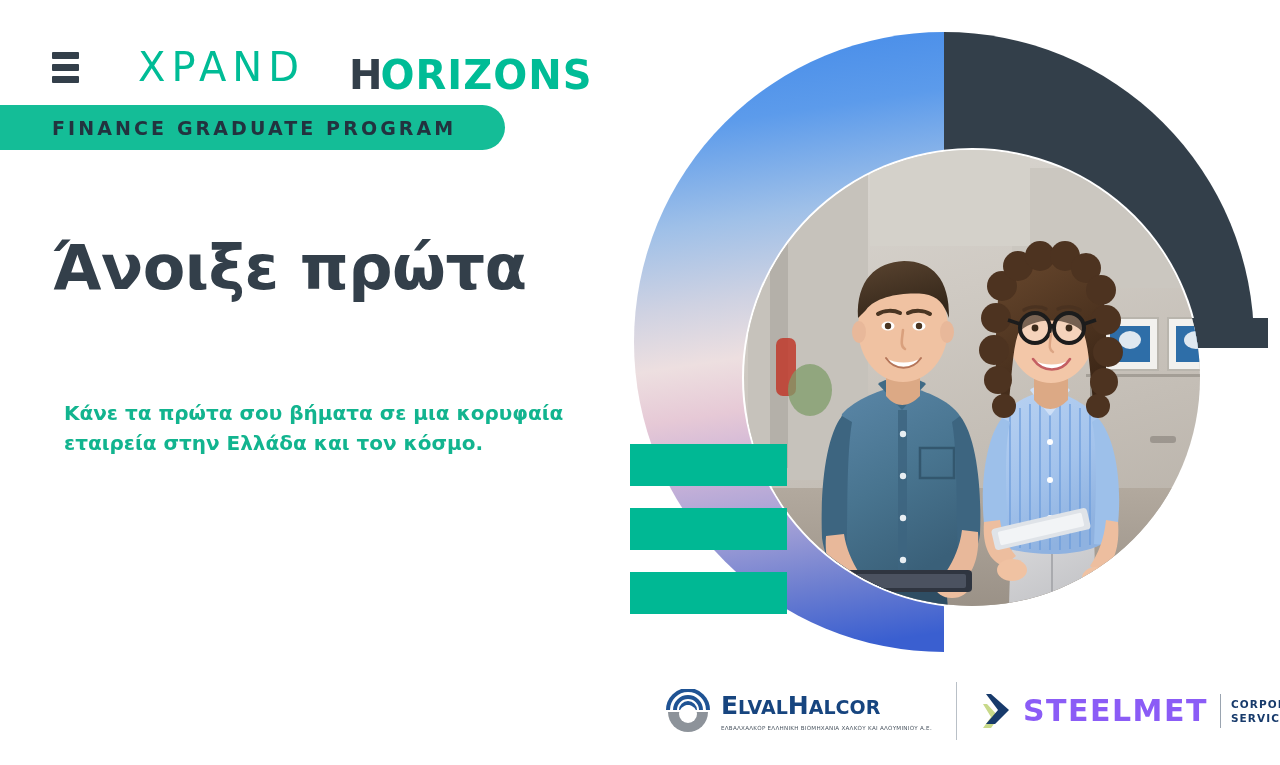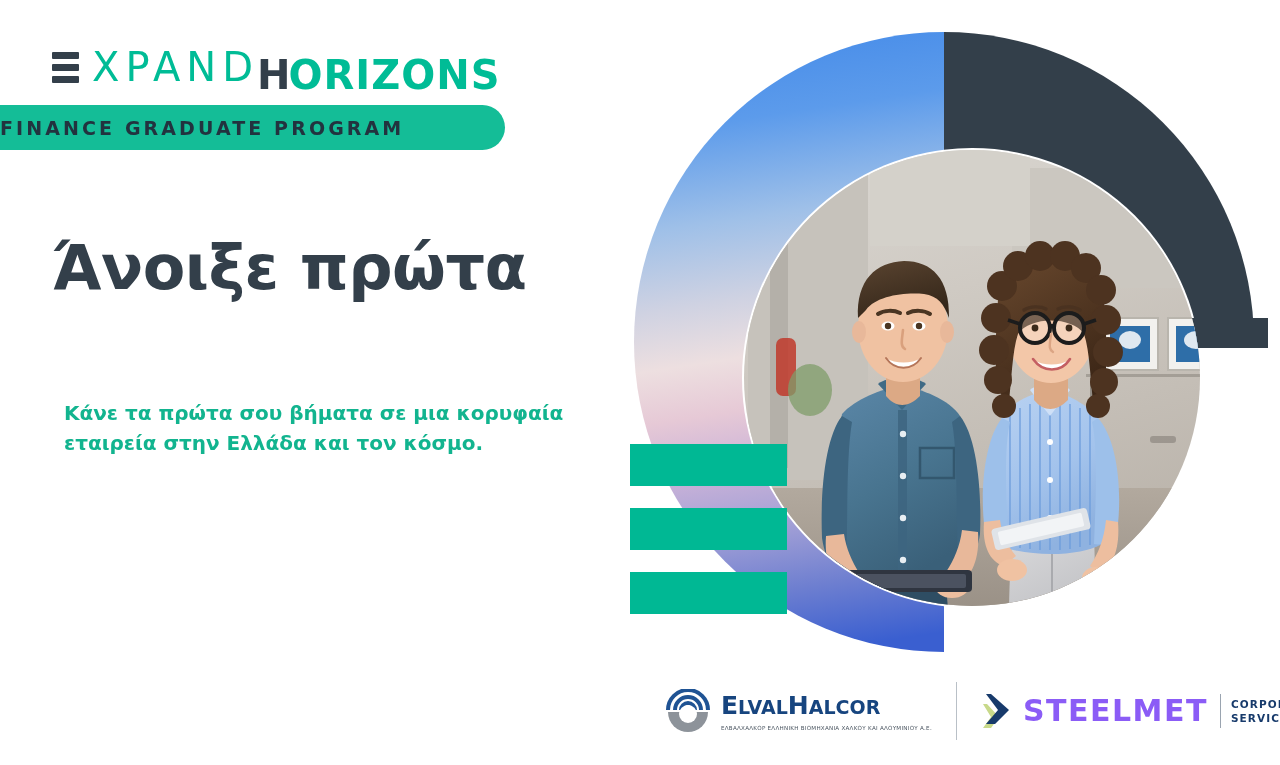--- a/index.html
+++ b/index.html
@@ -11,21 +11,21 @@
     position:relative;
   }
   .stage{position:absolute;left:0;top:0;width:1280px;height:765px;overflow:hidden;background:#fff;}
 
   
   .left-col{position:absolute;left:0;top:0;width:640px;height:765px;}
 
   
   .logo-lockup{
     position:absolute;left:52px;top:44px;
-    display:flex;align-items:center;height:46px;
+    display:flex;align-items:center;height:46px;gap:46px;
   }
   .e-mark{
     display:inline-flex;flex-direction:column;justify-content:space-between;
     width:27px;height:31px;margin-right:13px;
   }
   .e-mark i{display:block;width:100%;height:7px;background:#333f4a;border-radius:1px;}
   .logo-word{
     font-family:"DejaVu Sans", sans-serif;
     font-size:40px;line-height:40px;
     letter-spacing:6px;font-weight:400;
@@ -41,20 +41,21 @@
 
   
   .pill{
     position:absolute;left:0;top:105px;
     height:45px;width:505px;
     background:#14bd97;
     border-top-right-radius:24px;border-bottom-right-radius:24px;
     display:flex;align-items:center;
   }
   .pill span{
+    margin-left:52px;
     color:#22333f;
     font-size:19px;font-weight:700;letter-spacing:3.1px;
     font-family:"DejaVu Sans", sans-serif;
   }
 
   
   .headline{
     position:absolute;left:52px;top:232px;
     width:560px;
     color:#333f4a;

